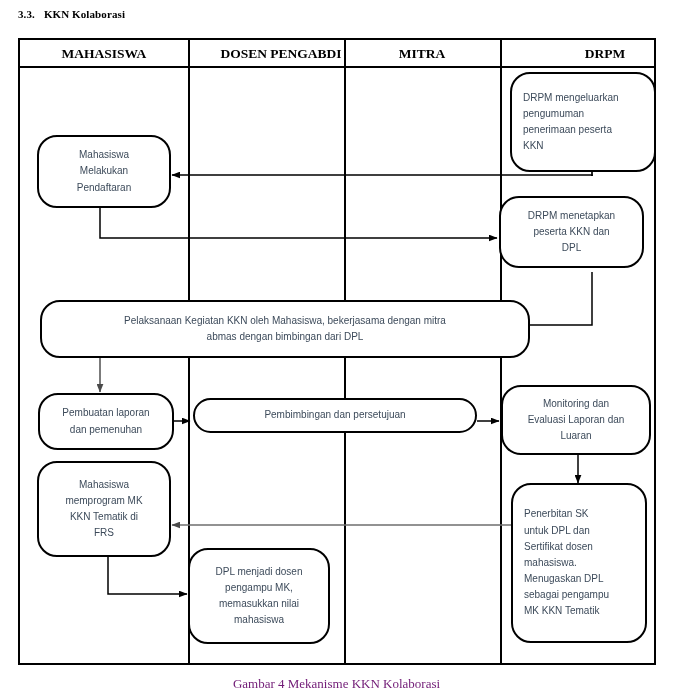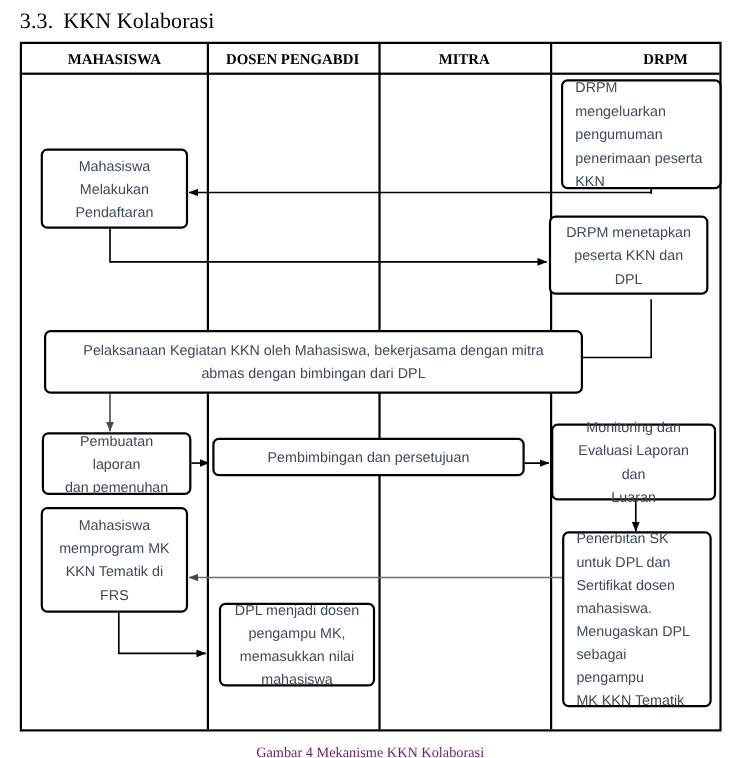--- a/index.html
+++ b/index.html
@@ -19,22 +19,22 @@
     position: absolute;
     inset: 0;
   }
 
   
   .section-heading {
     position: absolute;
     left: 18px;
     top: 8px;
     font-family: "Liberation Serif", serif;
-    font-weight: normal;
-    font-size: 20px;
+    font-weight: bold;
+    font-size: 11px;
     color: #000000;
     letter-spacing: 0.1px;
     white-space: nowrap;
   }
   .section-heading .num {
     display: inline-block;
     margin-right: 9px;
   }
 
   
@@ -75,24 +75,24 @@
     bottom: 0;
     width: 0;
     border-left: 2.2px solid #000000;
   }
 
   
   .flow-box {
     position: absolute;
     box-sizing: border-box;
     border: 2.4px solid #000000;
-    border-radius: 6px;
+    border-radius: 20px;
     background: #ffffff;
     color: #3c4a5a;
-    font-size: 13px;
+    font-size: 10px;
     line-height: 1.62;
     display: flex;
     align-items: center;
     z-index: 3;
   }
   .flow-box .box-text {
     display: block;
     width: 100%;
     padding: 0 11px;
     box-sizing: border-box;
@@ -133,21 +133,21 @@
 <div id="page-root">
 
   <div class="section-heading">
     <span class="num">3.3.</span><span>KKN Kolaborasi</span>
   </div>
 
   <div class="swimlane-table">
 
     <div class="header-row">
       <div class="lane-header" style="left:0px; width:168px;">MAHASISWA</div>
-      <div class="lane-header" style="left:168px; width:156px;">DOSEN PENGABDI</div>
+      <div class="lane-header" style="left:183px; width:156px;">DOSEN PENGABDI</div>
       <div class="lane-header" style="left:324px; width:156px;">MITRA</div>
       <div class="lane-header" style="left:480px; width:154px;padding-left:28px;">DRPM</div>
     </div>
 
     <div class="lane-divider" style="left:168px;"></div>
     <div class="lane-divider" style="left:324px;"></div>
     <div class="lane-divider" style="left:480px;"></div>
 
   </div>
 
@@ -238,21 +238,21 @@
 Luaran</span>
   </div>
 
   <div class="flow-box center" style="left:37px; top:461px; width:134px; height:96px;">
     <span class="box-text">Mahasiswa
 memprogram MK
 KKN Tematik di
 FRS</span>
   </div>
 
-  <div class="flow-box center" style="left:199px; top:548px; width:142px; height:76px;">
+  <div class="flow-box center" style="left:188px; top:548px; width:142px; height:96px;">
     <span class="box-text">DPL menjadi dosen
 pengampu MK,
 memasukkan nilai
 mahasiswa</span>
   </div>
 
   <div class="flow-box left" style="left:511px; top:483px; width:136px; height:160px;">
     <span class="box-text">Penerbitan SK
 untuk DPL dan
 Sertifikat dosen

